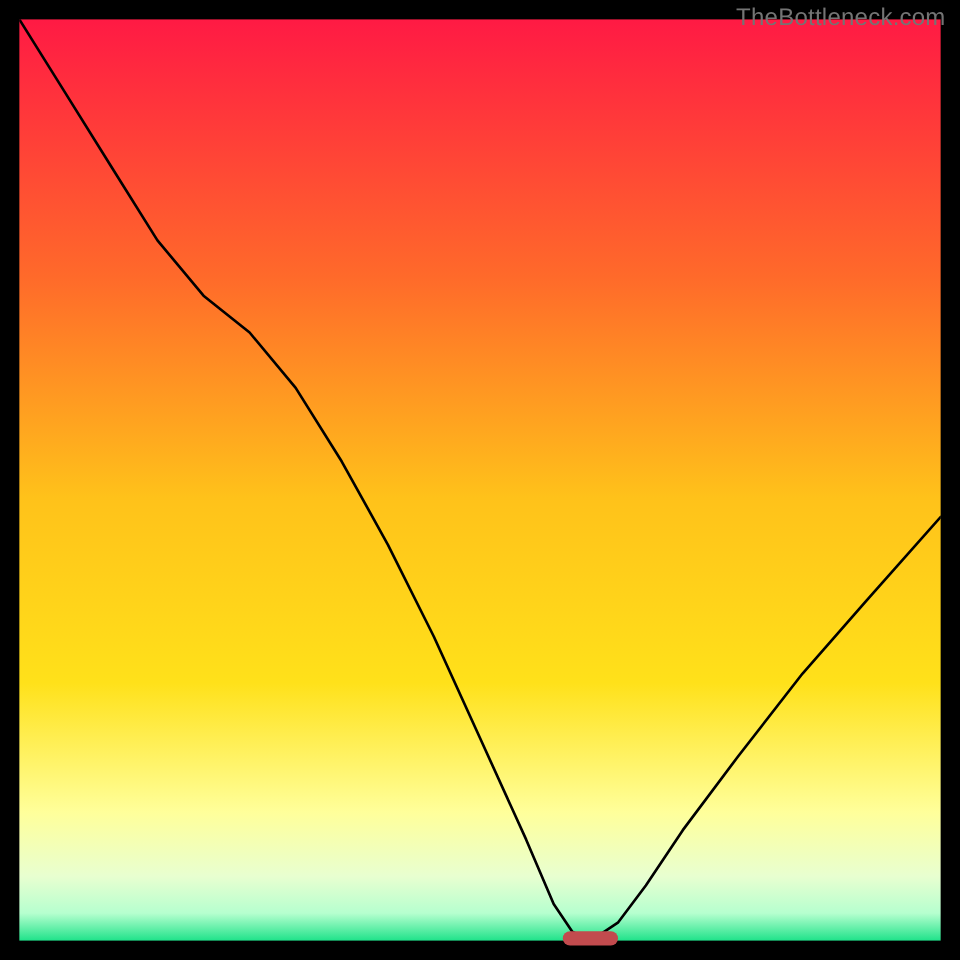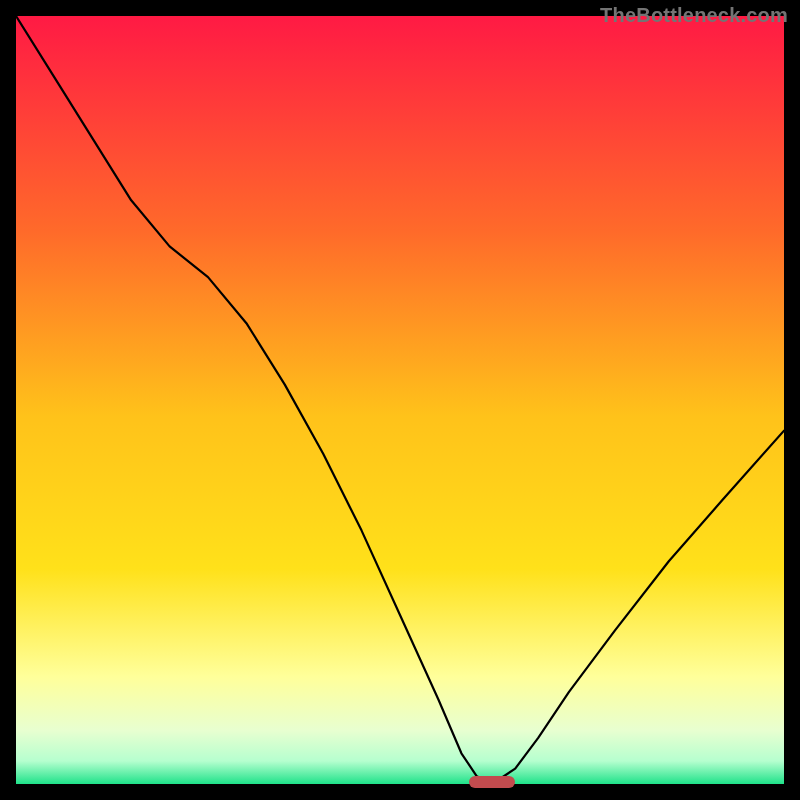--- a/index.html
+++ b/index.html
@@ -21,21 +21,21 @@
     width: 768px;
     height: 768px;
     display: block;
   }
   .watermark {
     position: absolute;
     top: 4px;
     right: 12px;
     font-family: Arial, Helvetica, sans-serif;
     font-size: 20px;
-    font-weight: bold;
+    font-weight: normal;
     color: #747474;
     letter-spacing: 0.2px;
     text-align: right;
   }
   .marker {
     position: absolute;
     height: 12px;
     border-radius: 6px;
     background: #c24b4e;
   }

